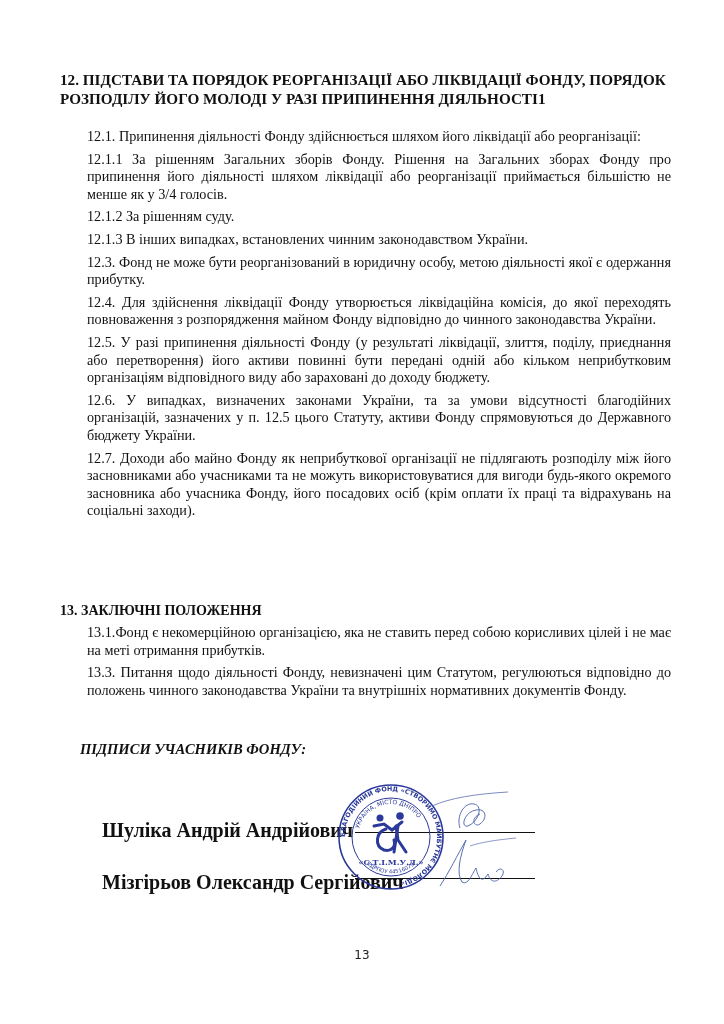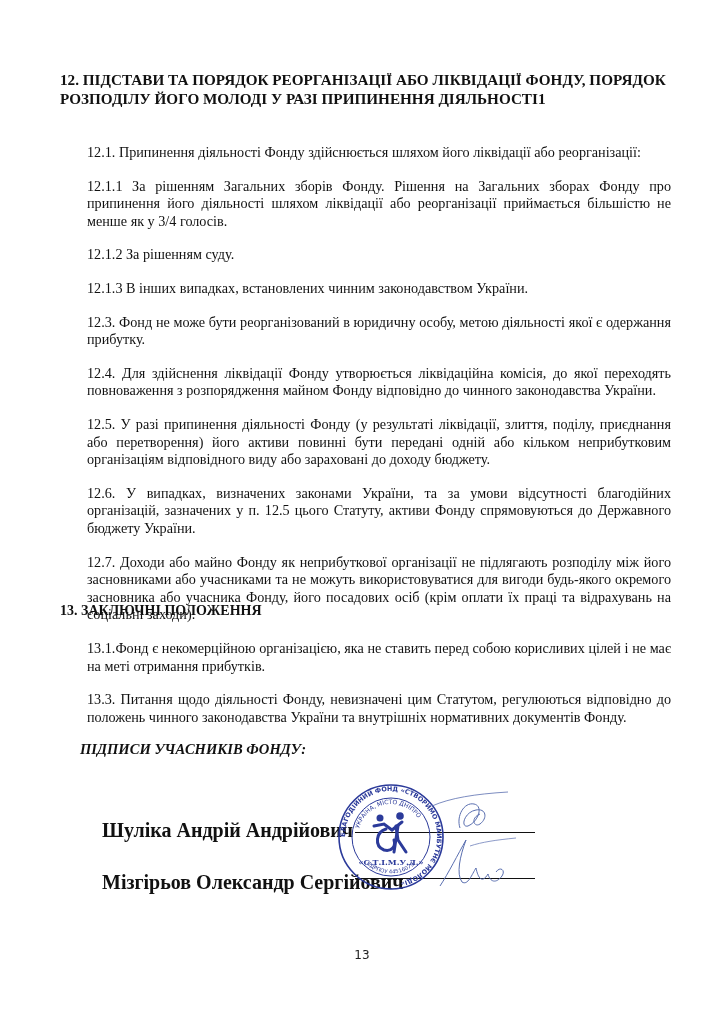--- a/index.html
+++ b/index.html
@@ -3,21 +3,21 @@
   <meta charset="utf-8">
   <style>
     html, body { margin: 0; padding: 0; background: #ffffff; }
     body { width: 724px; height: 1024px; position: relative; overflow: hidden;
            font-family: "Liberation Serif", "DejaVu Serif", serif; color: #111; }
     .page { position: absolute; left: 0; top: 0; width: 724px; height: 1024px; background: #fff; }
     .heading { position: absolute; left: 60px; width: 620px; text-align: left; font-weight: bold;
                font-size: 15.2px; line-height: 19px; }
     .h12 { top: 70px; }
     .body { position: absolute; left: 87px; width: 584px; font-size: 14.2px; line-height: 17.6px; }
-    .para { margin: 16px 0 5px 0; text-align: justify; }
+    .para { margin: 0 0 5px 0; text-align: justify; }
     .sec12 { top: 128px; }
     .h13 { top: 601px; font-size: 14px; }
     .sec13 { top: 624px; }
     .hsig { top: 740px; font-size: 14.6px; left: 80px; width: 560px; font-style: italic; }
     .signer { position: absolute; left: 102px; font-weight: bold; font-size: 20px; }
     .s1 { top: 819px; }
     .s2 { top: 863px; margin-top: 8px; }
     .sigline { position: absolute; height: 1px; background: #111; }
     .l1 { left: 355px; width: 180px; top: 832px; }
     .l2 { left: 355px; width: 180px; top: 878px; }

